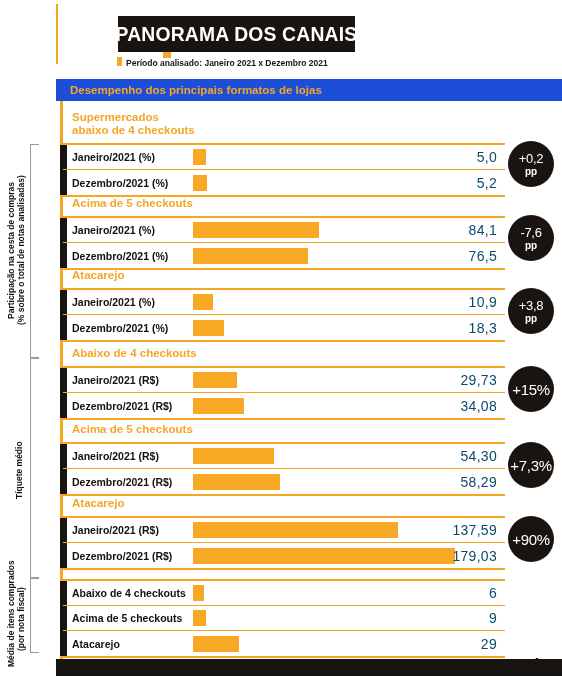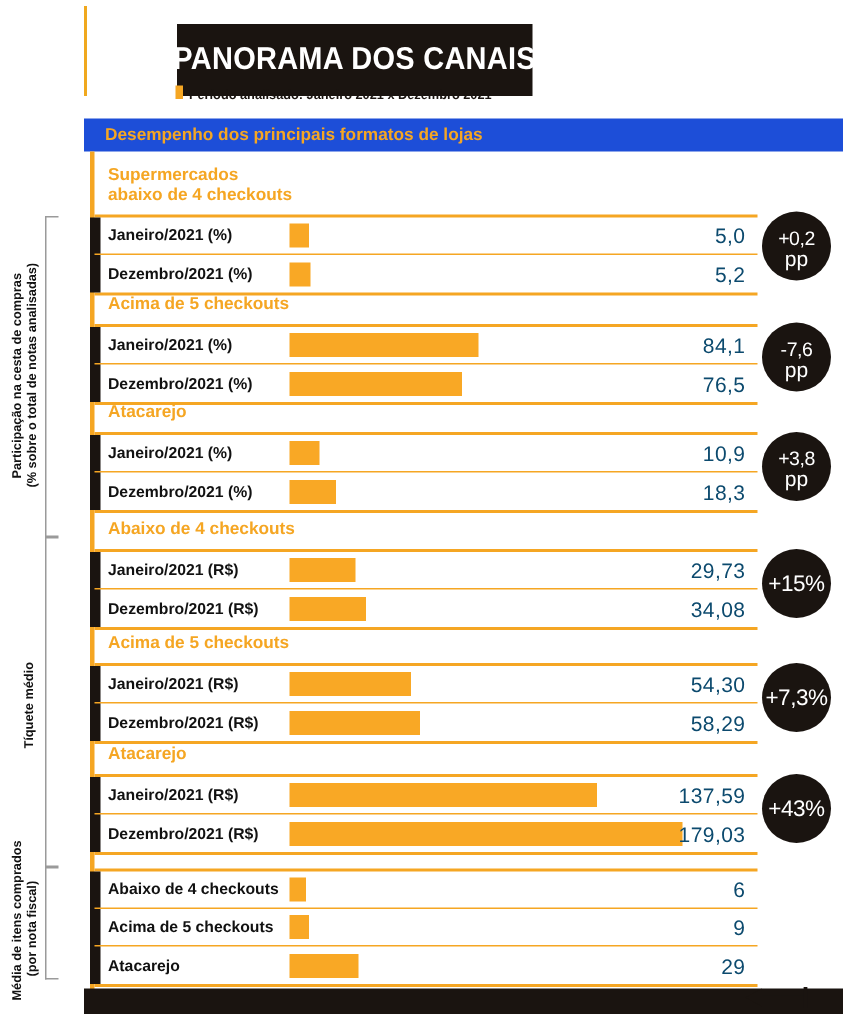--- a/index.html
+++ b/index.html
@@ -18,21 +18,21 @@
     position:absolute; left:62px; top:6px;
     font-size:54px; font-weight:bold; line-height:54px;
     letter-spacing:-2px;
     color:#ffffff;
     -webkit-text-stroke: 5px #f5a623;
     paint-order: stroke fill;
     font-family:"Liberation Sans", sans-serif;
   }
   .num-dot { position:absolute; left:163px; top:46px; width:8px; height:12px; background:#f5a623; }
   .title-box {
-    position:absolute; left:118px; top:16px; width:237px; height:48px;
+    position:absolute; left:118px; top:16px; width:237px; height:36px;
     background:#1a1410;
     display:flex; align-items:center; justify-content:center;
   }
   .title-box span {
     color:#ffffff; font-size:21px; font-weight:bold; letter-spacing:0.2px;
     transform: scaleX(0.92); transform-origin:center;
     white-space:nowrap;
   }
   .subtitle {
     position:absolute; left:126px; top:58px;
@@ -76,21 +76,21 @@
   }
 
   
   .badge {
     position:absolute; width:46px; height:46px; border-radius:50%;
     background:#1a1410; color:#ffffff;
     display:flex; flex-direction:column; align-items:center; justify-content:center;
     z-index:5;
   }
   .badge .b-main { font-size:13px; font-weight:normal; line-height:15px; letter-spacing:-0.3px; }
-  .badge .b-sub { font-size:14px; font-weight:normal; line-height:10px; margin-top:1px; }
+  .badge .b-sub { font-size:10px; font-weight:bold; line-height:10px; margin-top:1px; }
   .badge.pct .b-main { font-size:15px; }
 
   
   .axis-label {
     position:absolute;
     writing-mode: vertical-rl;
     transform: rotate(180deg);
     font-size:8.5px; font-weight:bold; color:#111;
     text-align:center; line-height:10px;
     white-space:nowrap;
@@ -293,15 +293,15 @@
       <div class="b-main">+3,8</div>
       <div class="b-sub">pp</div>
     </div>
     <div class="badge pct" style="top: 366px; left: 508px;">
       <div class="b-main">+15%</div>
     </div>
     <div class="badge pct" style="top: 442px; left: 508px;">
       <div class="b-main">+7,3%</div>
     </div>
     <div class="badge pct" style="top: 516px; left: 508px;">
-      <div class="b-main">+43%</div>
+      <div class="b-main">+90%</div>
     </div>
   </div>
 
 </body></html>

